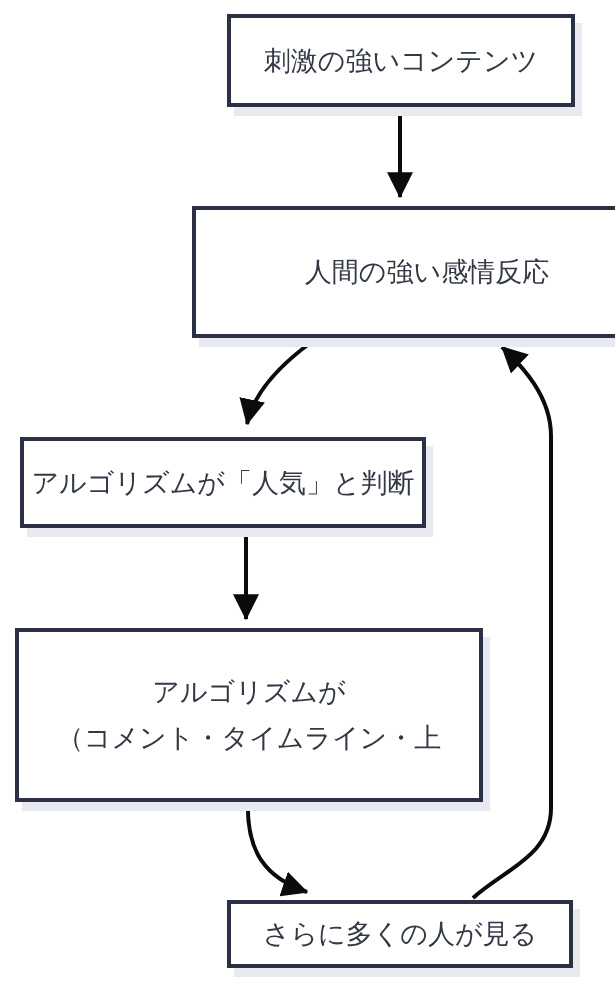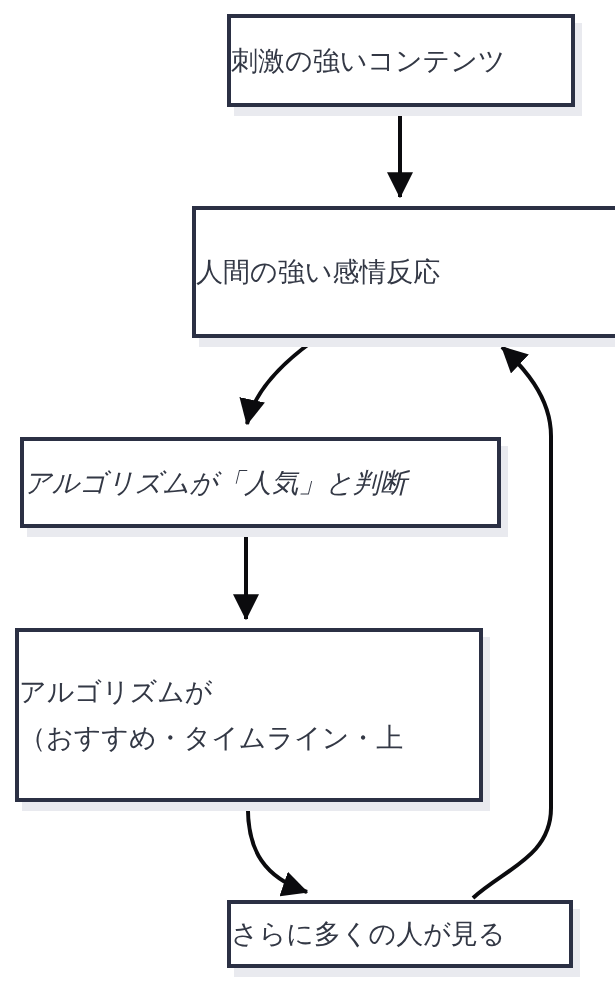--- a/index.html
+++ b/index.html
@@ -24,35 +24,35 @@
     z-index: 1;
   }
   .node {
     position: absolute;
     box-sizing: border-box;
     background: #ffffff;
     border: 4px solid #2b3044;
     box-shadow: 7px 9px 0 #e9eaef;
     display: flex;
     flex-direction: column;
-    align-items: flex-start;
+    align-items: center;
     justify-content: center;
     text-align: center;
     z-index: 2;
   }
   .node .line {
     display: block;
     font-size: 27px;
     line-height: 46px;
     color: #333845;
     white-space: nowrap;
   }
   #node-stimulating-content { left: 227px; top: 14px;  width: 348px; height: 93px;  }
   #node-emotional-reaction  { left: 192px; top: 206px; width: 470px; height: 132px; }
-  #node-algorithm-popular   { left: 20px;  top: 437px; width: 481px; height: 91px; font-style: italic;  }
+  #node-algorithm-popular   { left: 20px;  top: 437px; width: 406px; height: 91px;  }
   #node-exposure-increases  { left: 15px;  top: 628px; width: 468px; height: 174px; }
   #node-more-people-see     { left: 227px; top: 900px; width: 346px; height: 68px;  }
 </style>
 </head>
 <body>
 
 <div class="canvas">
 
   <svg class="arrows" viewBox="0 0 615 1008" xmlns="http://www.w3.org/2000/svg">
     <defs>
@@ -79,20 +79,20 @@
   <div class="node" id="node-emotional-reaction">
     <span class="line">人間の強い感情反応</span>
   </div>
 
   <div class="node" id="node-algorithm-popular">
     <span class="line">アルゴリズムが「人気」と判断</span>
   </div>
 
   <div class="node" id="node-exposure-increases">
     <span class="line">アルゴリズムが</span>
-    <span class="line">（おすすめ・タイムライン・上</span>
+    <span class="line">（コメント・タイムライン・上</span>
   </div>
 
   <div class="node" id="node-more-people-see">
     <span class="line">さらに多くの人が見る</span>
   </div>
 
 </div>
 
 </body></html>

